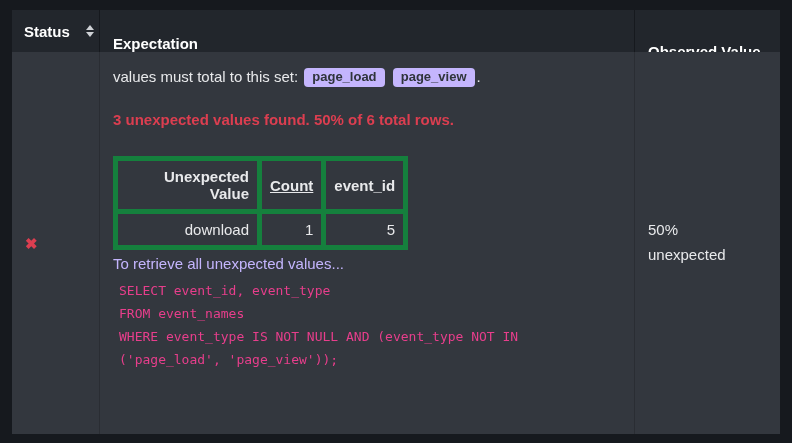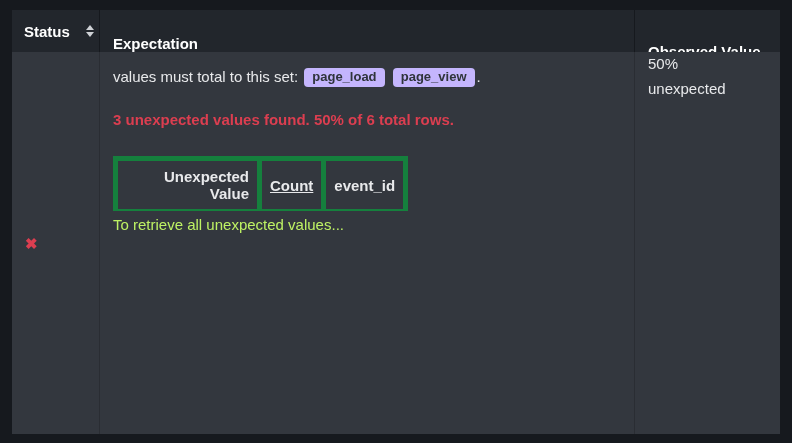--- a/index.html
+++ b/index.html
@@ -67,20 +67,21 @@
   }
   .td-expect {
     flex: 1;
     border-right: 1px solid #2a2d33;
     padding: 13px 14px 12px 13px;
     min-width: 0;
   }
   .td-observed {
     width: 145px;
     display: flex;
+    align-items: center;
     padding-left: 13px;
     flex: 0 0 auto;
   }
   .observed-text { max-width: 100px; line-height: 1.65; }
   
   .intro-line {
     line-height: 23px;
     margin-bottom: 23px;
     color: #e8e9eb;
   }
@@ -111,21 +112,21 @@
     border: 5px solid #15803d;
     text-align: right;
     font-weight: 400;
     padding: 7px 8px;
   }
   .unexpected-table th { font-weight: 700; border-bottom-width: 2px; }
   .col-uv { width: 144px; }
   .col-ct { width: 55px; text-decoration: underline; }
   .col-ei { width: 62px; }
   .retrieve-note {
-    color: #bef264;
+    color: #c4b5fd;
     font-size: 15px;
     margin-bottom: 7px;
   }
   .sql-block {
     font-family: "DejaVu Sans Mono", "Liberation Mono", monospace;
     font-size: 13px;
     line-height: 23px;
     color: #e83e8c;
     padding-left: 6px;
     white-space: pre;
@@ -170,25 +171,34 @@
 
       <table class="unexpected-table">
         <thead>
           <tr>
             <th class="col-uv">Unexpected Value</th>
             <th class="col-ct">Count</th>
             <th class="col-ei">event_id</th>
           </tr>
         </thead>
         <tbody>
+          <tr>
+            <td>download</td>
+            <td>1</td>
+            <td>5</td>
+          </tr>
         </tbody>
       </table>
 
       <div class="retrieve-note">To retrieve all unexpected values...</div>
 
+      <div class="sql-block"><span>SELECT event_id, event_type</span>
+<span>FROM event_names</span>
+<span>WHERE event_type IS NOT NULL AND (event_type NOT IN</span>
+<span>('page_load', 'page_view'));</span></div>
 
     </div>
 
     <div class="td-observed">
       <div class="observed-text">50% unexpected</div>
     </div>
 
   </div>
 </div>
 

